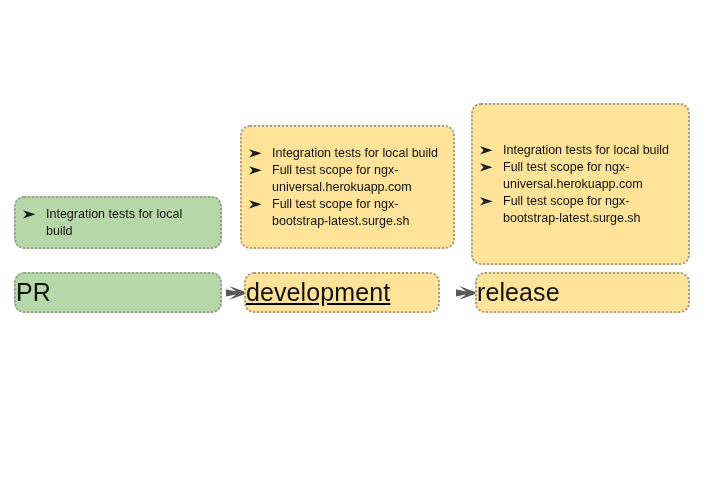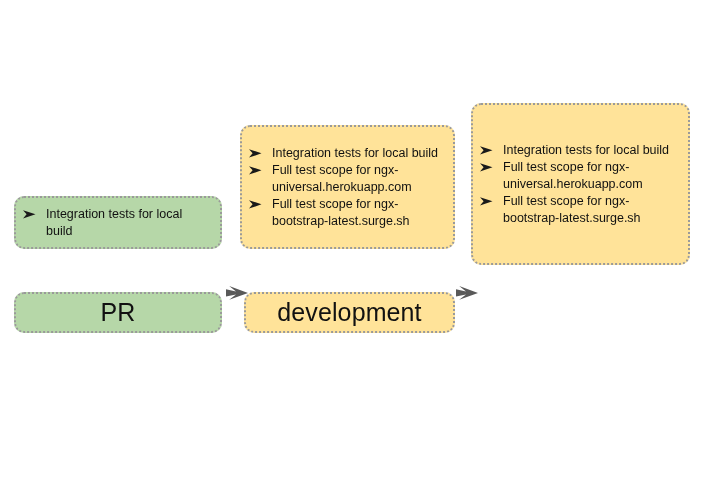--- a/index.html
+++ b/index.html
@@ -23,22 +23,21 @@
     border: 2px dotted #9a9a9a;
     border-radius: 10px;
     background: #ffe399;
   }
   .box.green { background: #b6d7a8; }
 
   
   .stage {
     display: flex;
     align-items: center;
-    justify-content: center;
-    margin-top: 20px;
+    justify-content: flex-start;
   }
   .stage-label {
     font-size: 25px;
     color: #111111;
     letter-spacing: 0.1px;
     line-height: 1;
     white-space: nowrap;
   }
 
   
@@ -120,21 +119,21 @@
     <div class="list-item">
       <span class="bullet-icon">
         <svg width="16" height="15" viewBox="0 0 16 15" aria-hidden="true">
           <path d="M1 3.2 L13.5 7.3 L1 11.6 L4.6 7.3 Z" fill="currentColor"></path>
         </svg>
       </span>
       <span>Full test scope for ngx-bootstrap-latest.surge.sh</span>
     </div>
   </div>
 
-  <div class="box stage" style="left:244px; top:272px; width:211px; height:41px;">
+  <div class="box stage" style="left:244px; top:272px; width:196px; height:41px;text-decoration:underline;">
     <span class="stage-label">development</span>
   </div>
 
   <div class="connector" style="left:456px; top:284px;">
     <svg width="26" height="18" viewBox="0 0 26 18" aria-hidden="true">
       <path d="M0 5.2 L10 7.4 L3.2 2.0 L22 8.9 L3.2 15.8 L10 10.4 L0 12.6 Z" fill="#595959"></path>
     </svg>
   </div>
 
   <div class="box list-box" style="left:471px; top:103px; width:219px; height:162px;">
@@ -157,14 +156,17 @@
     <div class="list-item">
       <span class="bullet-icon">
         <svg width="16" height="15" viewBox="0 0 16 15" aria-hidden="true">
           <path d="M1 3.2 L13.5 7.3 L1 11.6 L4.6 7.3 Z" fill="currentColor"></path>
         </svg>
       </span>
       <span>Full test scope for ngx-bootstrap-latest.surge.sh</span>
     </div>
   </div>
 
+  <div class="box stage" style="left:475px; top:272px; width:215px; height:41px;">
+    <span class="stage-label">release</span>
+  </div>
 
 </div>
 
 </body></html>

